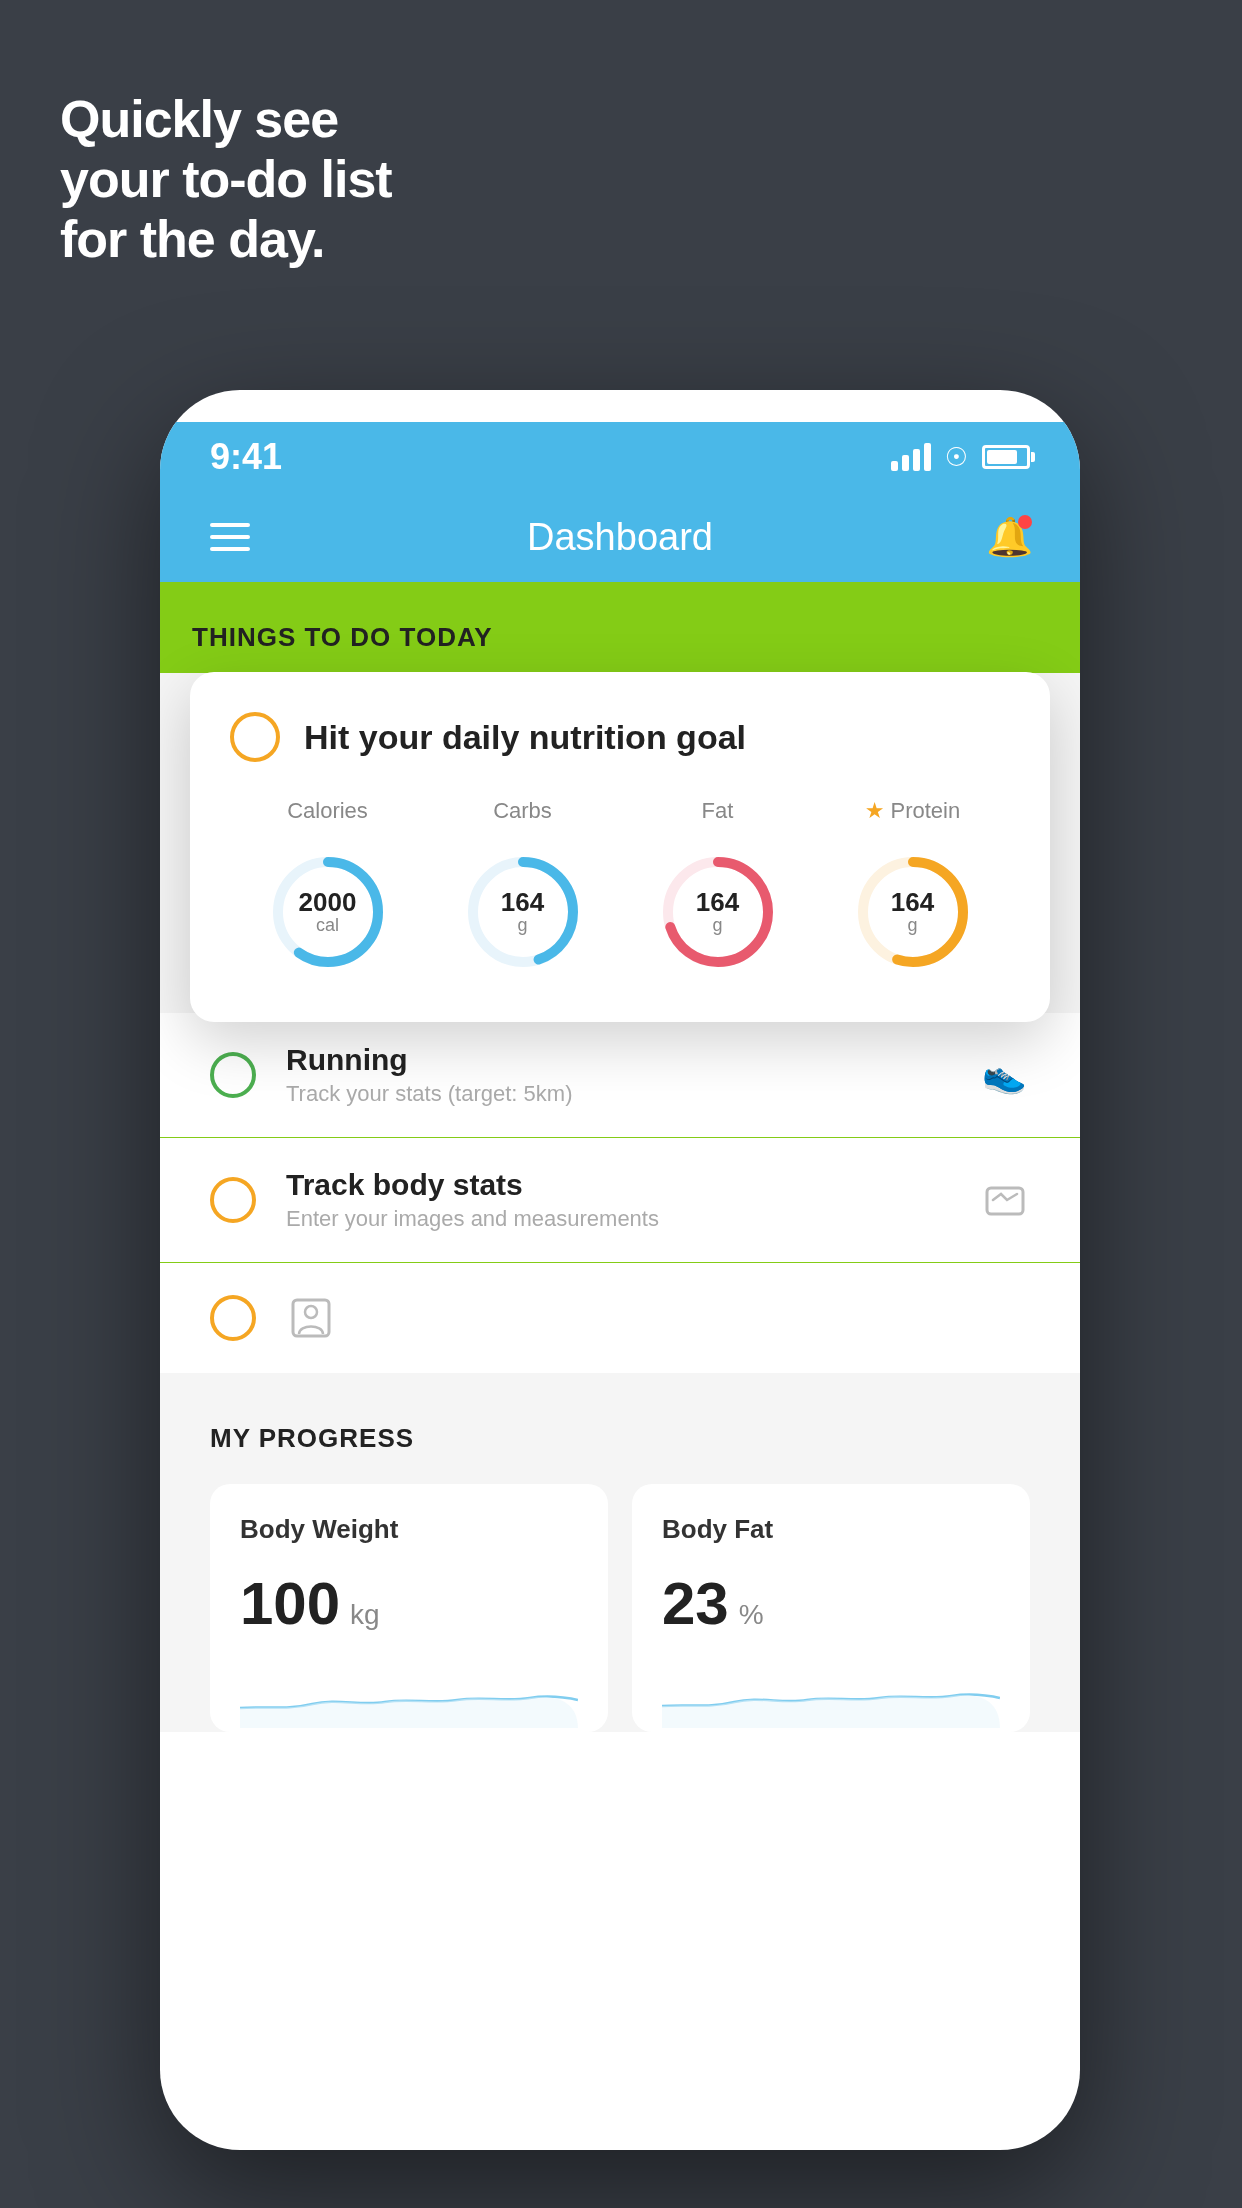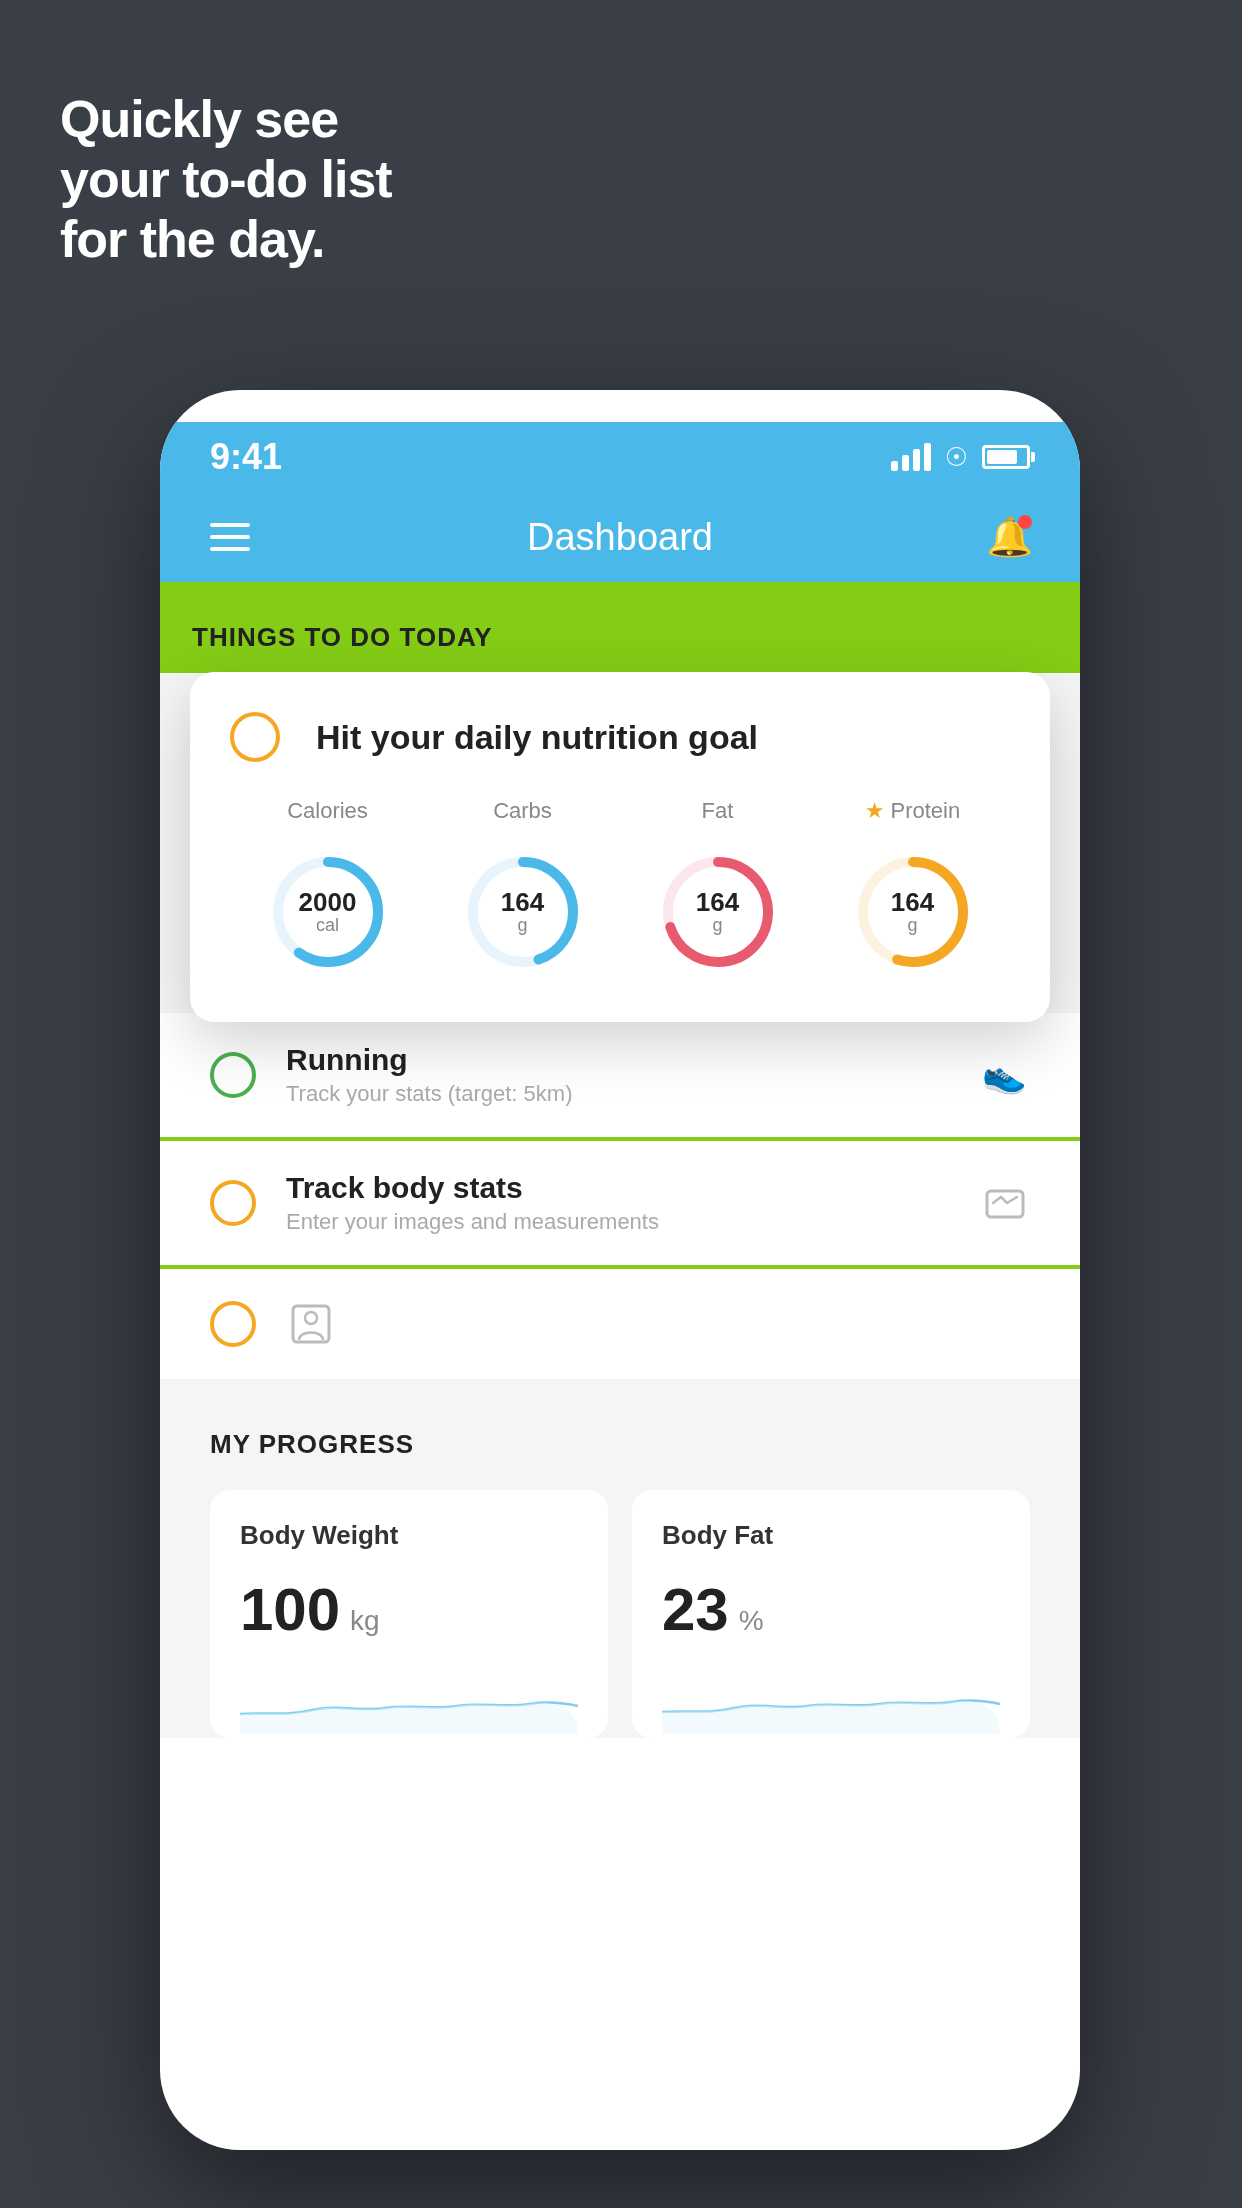--- a/index.html
+++ b/index.html
@@ -176,21 +176,21 @@
       right: 30px;
       background: #ffffff;
       border-radius: 24px;
       padding: 40px 40px 50px;
       box-shadow: 0 20px 60px rgba(0,0,0,0.18);
       z-index: 10;
     }
     .card-header-row {
       display: flex;
       align-items: center;
-      gap: 36px;
+      gap: 24px;
       margin-bottom: 36px;
     }
     .circle-check {
       width: 50px;
       height: 50px;
       border-radius: 50%;
       border: 4px solid #f5a623;
       flex-shrink: 0;
     }
     .card-title {
@@ -251,21 +251,21 @@
 
     
     .todo-list {
       background: #ffffff;
       margin-top: 340px;
     }
     .todo-item {
       display: flex;
       align-items: center;
       padding: 30px 50px;
-      border-bottom: 4px solid #84cc16;
+      border-bottom: 1px solid #84cc16;
       gap: 30px;
     }
     .todo-item:last-child {
       border-bottom: none;
     }
     .todo-circle {
       width: 46px;
       height: 46px;
       border-radius: 50%;
       border: 4px solid #4ab8e8;

